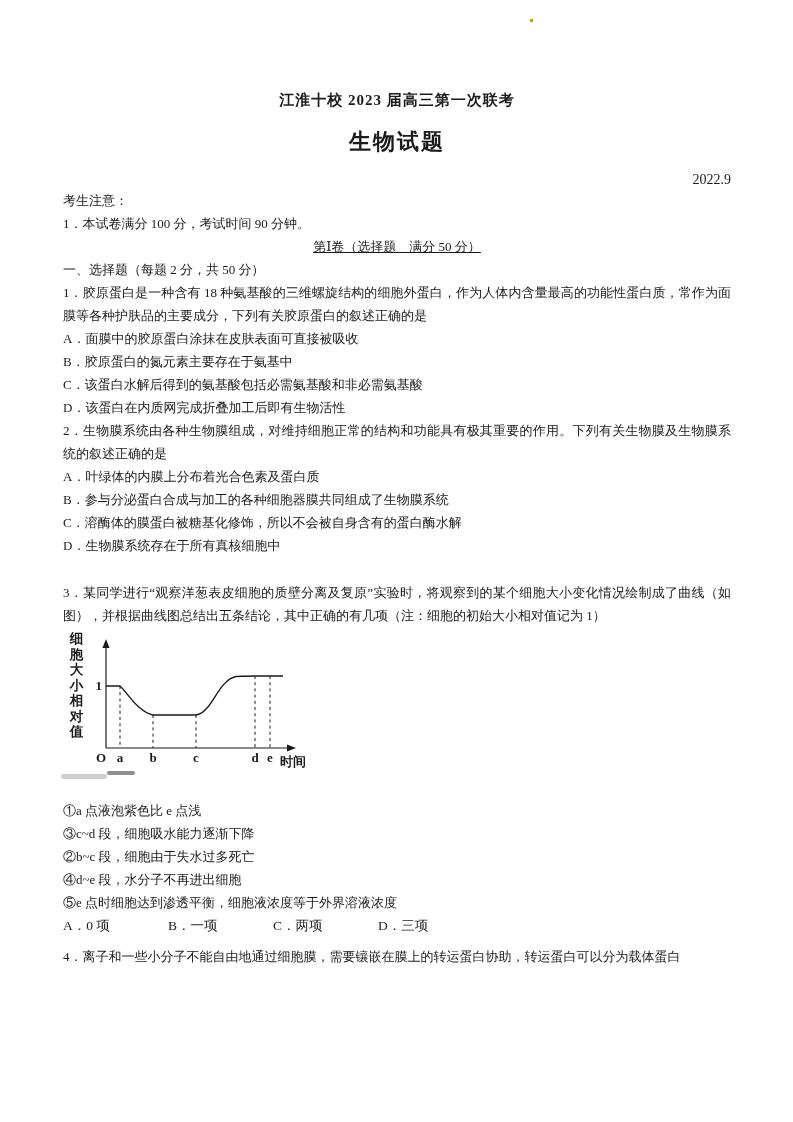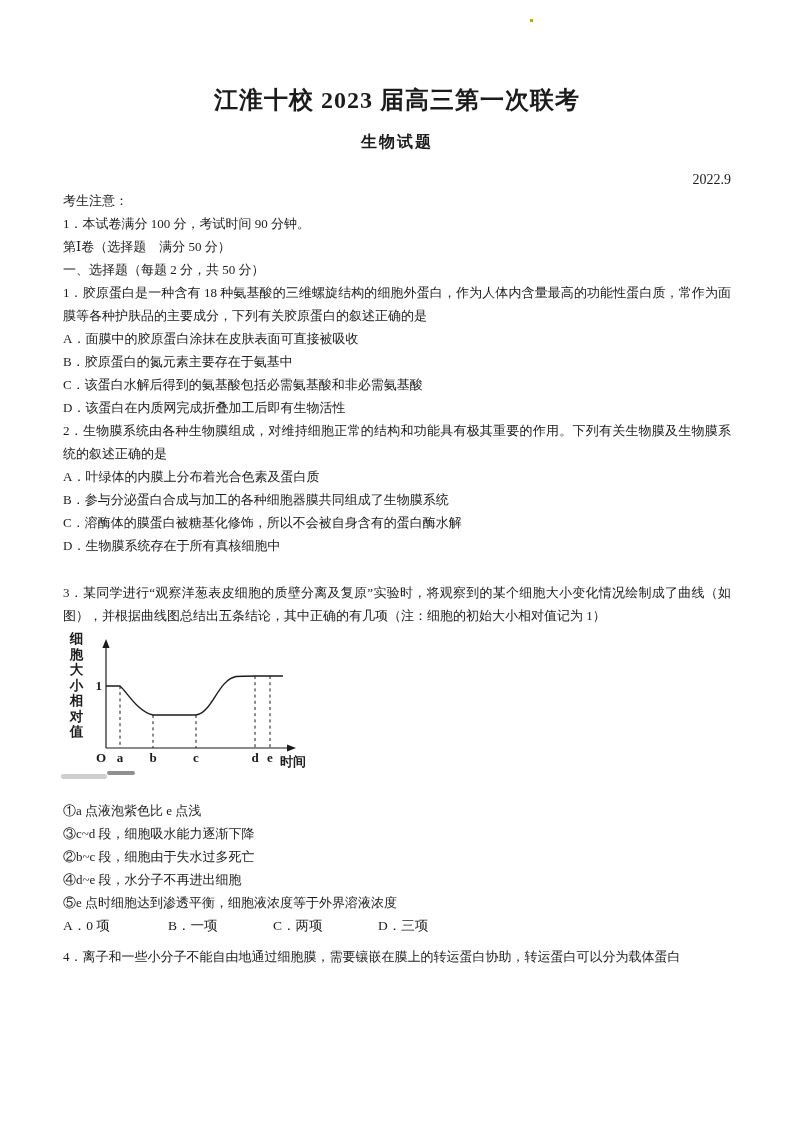--- a/index.html
+++ b/index.html
@@ -2,26 +2,26 @@
 <html lang="zh"><head>
 <meta charset="utf-8">
 <style>
   html,body{margin:0;padding:0;background:#ffffff;}
   .page{
     position:relative;width:793px;height:1122px;background:#ffffff;
     font-family:"Liberation Serif","DejaVu Serif",serif;color:#1b1b1b;overflow:hidden;
   }
   .speck{position:absolute;left:530px;top:19px;width:3px;height:3px;background:#c7a500;}
   .content{position:absolute;left:63px;top:0;width:668px;padding-top:88px;}
-  .title{margin:0;font-size:24px;line-height:24px;text-align:center;font-weight:700;letter-spacing:1px;}
-  .subtitle{margin:18px 0 0 0;font-size:16px;line-height:24px;text-align:center;font-weight:700;letter-spacing:2px;}
+  .title{margin:0;font-size:15px;line-height:24px;text-align:center;font-weight:700;letter-spacing:1px;}
+  .subtitle{margin:18px 0 0 0;font-size:22px;line-height:24px;text-align:center;font-weight:700;letter-spacing:2px;}
   .date{margin-top:16px;text-align:right;font-size:14px;line-height:19px;}
   p.line{margin:0;font-size:13px;line-height:23px;}
   .just{text-align:justify;}
-  .center{}
+  .center{text-align:center;text-decoration:underline;}
   .part-title{margin-top:6px;}
   .q3{margin-top:24px;}
   .q4{margin-top:8px;}
   .chart-row{display:flex;align-items:flex-start;position:relative;height:152px;margin:6px 0 0 6px;}
   .ylab{width:15px;margin-top:-2px;font-size:13.5px;font-weight:700;line-height:15.5px;
         text-align:center;word-break:break-all;}
   .chart-svg{display:block;}
   .axis{stroke:#1b1b1b;stroke-width:1.2;fill:none;}
   .arrow{fill:#1b1b1b;stroke:none;}
   .curve{stroke:#1b1b1b;stroke-width:1.4;fill:none;}

